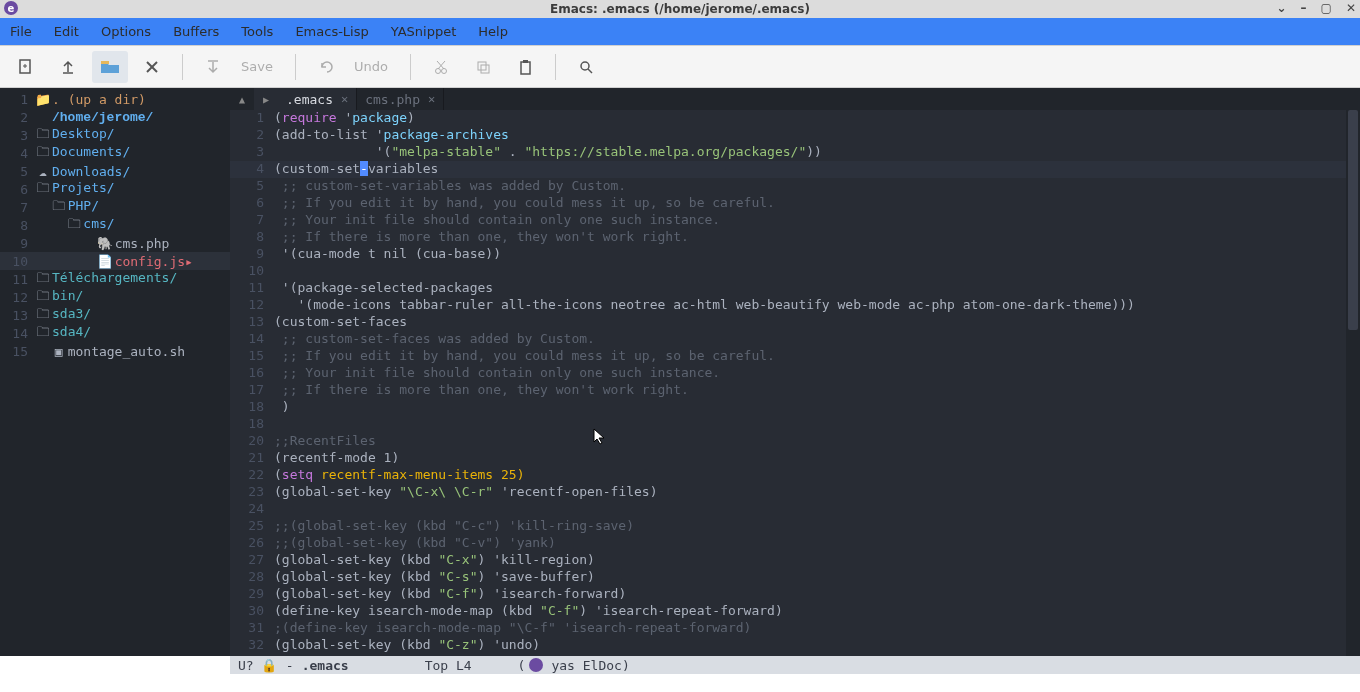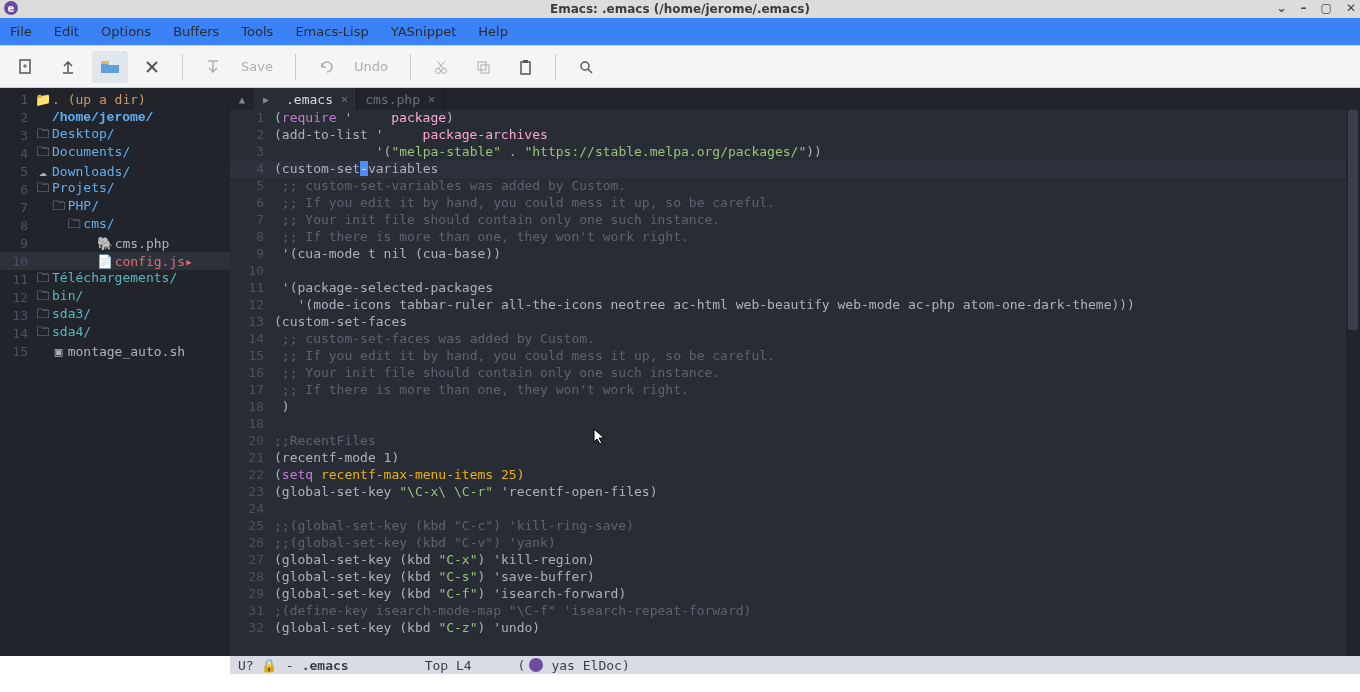--- a/index.html
+++ b/index.html
@@ -40,21 +40,21 @@
 .tab{display:flex;align-items:center;padding:0 8px;gap:8px;border-right:1px solid #181a1f;}
 .tab.act{background:#282c34;color:#d7dae0;}
 .tab.inact{background:#21252b;color:#6b717d;}
 .tab .x{color:#6b717d;font-size:12px;}
 .code{flex:1;overflow:hidden;position:relative;}
 .cline{display:flex;height:17px;white-space:pre;font-size:13px;}
 .cln{width:44px;text-align:right;padding-right:10px;color:#495162;}
 .cbody{color:#abb2bf;}
 .kw{color:#c678dd;}
 .str{color:#98c379;}
-.sym{color:#f9a8d4;margin-left:39px;}
+.sym{color:#7dd3fc;}
 .cmt{color:#5c6370;font-style:normal;}
 .cursor{background:#528bff;color:#fff;}
 .hl-row{background:#2c313c;}
 .scrollbar{position:absolute;right:0;top:0;width:14px;height:100%;background:#21252b;}
 .scrollbar .thumb{position:absolute;left:2px;width:10px;top:0;height:220px;background:#3a3f4b;border-radius:2px;}
 
 .modelines{height:18px;display:flex;font-size:13px;font-family:"DejaVu Sans Mono";}
 .ml-left{width:230px;background:#d9dde3;color:#3a3f4b;display:flex;align-items:center;padding:1px 6px;margin-top:40px;}
 .ml-right{flex:1;background:#d9dde3;color:#3a3f4b;display:flex;align-items:center;padding:0 8px;gap:8px;}
 .ml-right .mli{display:flex;align-items:center;gap:4px;}
@@ -220,20 +220,21 @@
         <div class="cline"><span class="cln">20</span><span class="cbody"><span class="cmt">;;RecentFiles</span></span></div>
         <div class="cline"><span class="cln">21</span><span class="cbody"><span style="color: rgb(171, 178, 191);">(recentf-mode 1)</span></span></div>
         <div class="cline"><span class="cln">22</span><span class="cbody"><span style="color: rgb(171, 178, 191);">(</span><span class="kw">setq</span><span style="color: #eab308;"> recentf-max-menu-items 25)</span></span></div>
         <div class="cline"><span class="cln">23</span><span class="cbody"><span style="color: rgb(171, 178, 191);">(global-set-key </span><span class="str">"\C-x\ \C-r"</span><span style="color: rgb(171, 178, 191);"> 'recentf-open-files)</span></span></div>
         <div class="cline"><span class="cln">24</span><span class="cbody"><span style="color: rgb(171, 178, 191);"></span></span></div>
         <div class="cline"><span class="cln">25</span><span class="cbody"><span class="cmt">;;(global-set-key (kbd "C-c") 'kill-ring-save)</span></span></div>
         <div class="cline"><span class="cln">26</span><span class="cbody"><span class="cmt">;;(global-set-key (kbd "C-v") 'yank)</span></span></div>
         <div class="cline"><span class="cln">27</span><span class="cbody"><span style="color: rgb(171, 178, 191);">(global-set-key (kbd </span><span class="str">"C-x"</span><span style="color: rgb(171, 178, 191);">) 'kill-region)</span></span></div>
         <div class="cline"><span class="cln">28</span><span class="cbody"><span style="color: rgb(171, 178, 191);">(global-set-key (kbd </span><span class="str">"C-s"</span><span style="color: rgb(171, 178, 191);">) 'save-buffer)</span></span></div>
         <div class="cline"><span class="cln">29</span><span class="cbody"><span style="color: rgb(171, 178, 191);">(global-set-key (kbd </span><span class="str">"C-f"</span><span style="color: rgb(171, 178, 191);">) 'isearch-forward)</span></span></div>
+        <div class="cline"><span class="cln">30</span><span class="cbody"><span style="color: rgb(171, 178, 191);">(define-key isearch-mode-map (kbd </span><span class="str">"C-f"</span><span style="color: rgb(171, 178, 191);">) 'isearch-repeat-forward)</span></span></div>
         <div class="cline"><span class="cln">31</span><span class="cbody"><span class="cmt">;(define-key isearch-mode-map "\C-f" 'isearch-repeat-forward)</span></span></div>
         <div class="cline"><span class="cln">32</span><span class="cbody"><span style="color: rgb(171, 178, 191);">(global-set-key (kbd </span><span class="str">"C-z"</span><span style="color: rgb(171, 178, 191);">) 'undo)</span></span></div>
       </div>
   </div>
 </div>
 
 <div class="modelines">
   <div class="ml-left">[6/20]  (D:20)</div>
   <div class="ml-right">
     <span class="mli">U?</span>

